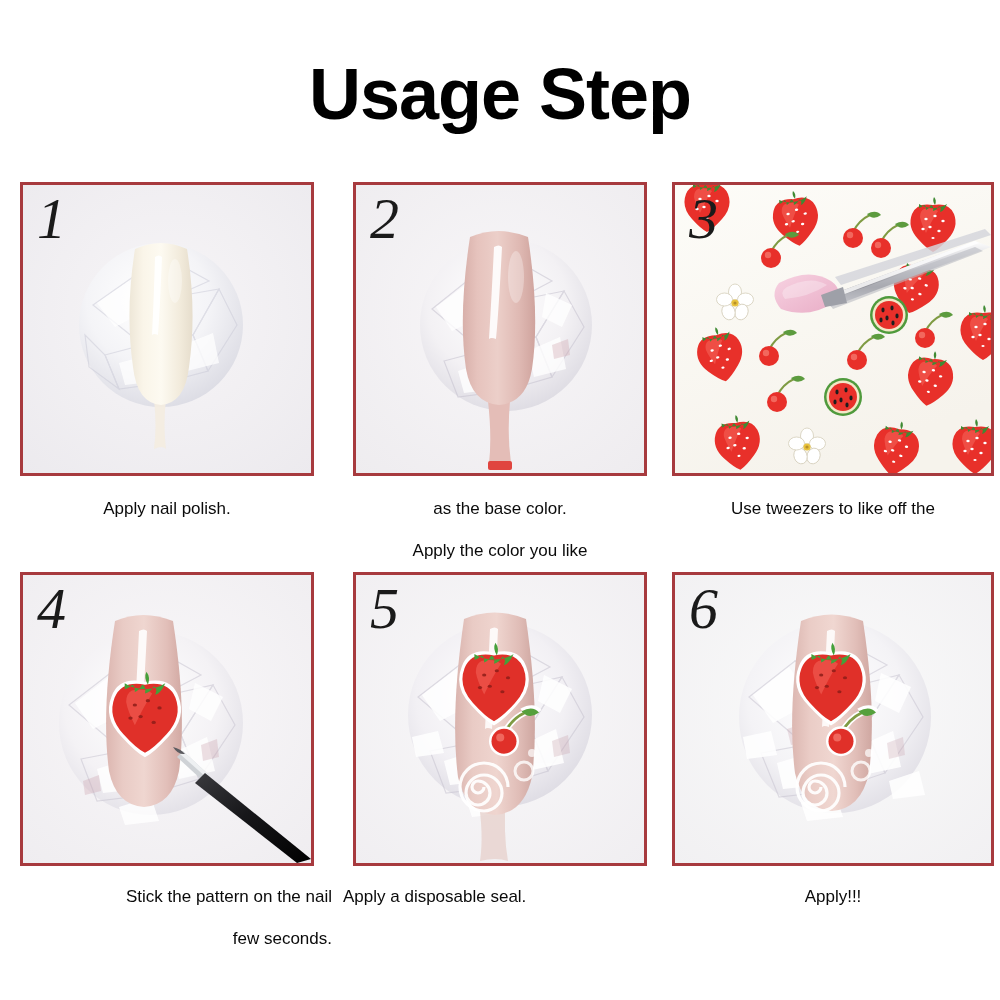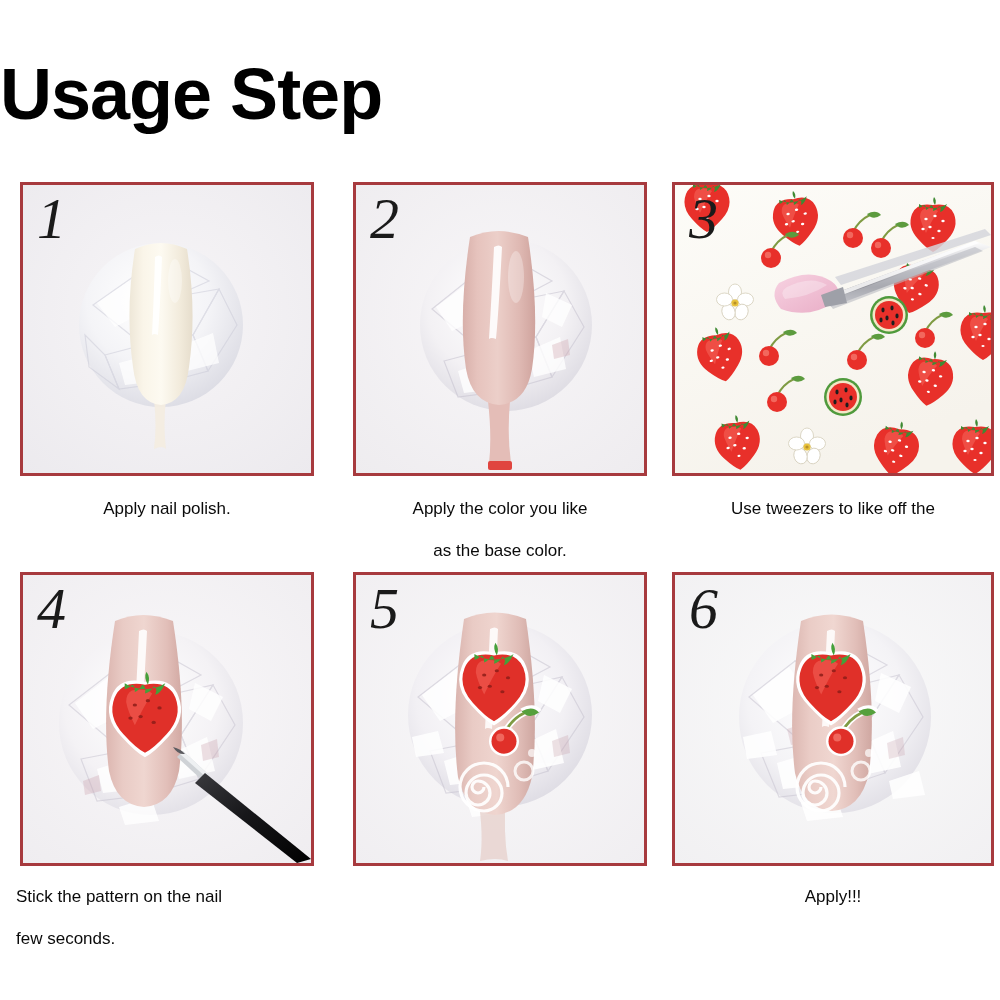--- a/index.html
+++ b/index.html
@@ -11,21 +11,21 @@
     width: 1000px;
     height: 1000px;
     overflow: hidden;
     font-family: "Liberation Sans", sans-serif;
     color: #111;
     position: relative;
   }
 
   
   .page-title {
-    text-align: left;
+    text-align: center;
     font-family: "Liberation Sans", sans-serif;
     font-weight: bold;
     font-size: 72px;
     line-height: 1;
     letter-spacing: -1px;
     color: #000;
     padding-top: 58px;
     margin: 0;
   }
 
@@ -89,21 +89,21 @@
     text-align: center;
     font-family: "Liberation Sans", sans-serif;
     font-size: 17px;
     line-height: 42px;
     color: #0a0a0a;
     width: 330px;
   }
   .caption .cl { display: block; white-space: nowrap; }
 
   .cell-4 .caption { text-align: center; }
-  .cell-4 .caption .cl { text-align: left; padding-left: 14px; }
+  .cell-4 .caption .cl { text-align: right; padding-left: 14px; }
   .cell-5 .caption .cl { text-align: left; padding-left: 8px; }
 
   .row2 .caption { margin-top: 10px; }
 </style>
 </head>
 <body>
 
 <h1 class="page-title">Usage Step</h1>
 
 <div class="steps-grid">
@@ -205,22 +205,22 @@
         <path d="M132 216 q4 36 1 62 q12 -3 22 0 q-4 -28 -1 -62 z" fill="#e4bdb7"></path>
         <rect x="132" y="276" width="24" height="9" rx="2" fill="#e0453f"></rect>
 
         <path d="M114 52 q28 -12 58 0 q12 78 4 132 q-6 34 -33 36 q-27 -2 -33 -36 q-8 -54 4 -132 z" fill="url(#nail2)"></path>
         <path d="M138 62 q5 -3 8 0 q-3 60 -6 92 q-5 -2 -7 0 q3 -50 5 -92 z" fill="#ffffff" opacity="0.9"></path>
         <ellipse cx="160" cy="92" rx="8" ry="26" fill="#ffffff" opacity="0.3"></ellipse>
       </svg>
       <div class="panel-number">2</div>
     </div>
     <div class="caption">
+      <span class="cl">as the base color.</span>
       <span class="cl">Apply the color you like</span>
-      <span class="cl">as the base color.</span>
     </div>
   </div>
 
   <div class="step-cell cell-3">
     <div class="panel-frame wide">
       <svg class="panel-svg" viewBox="0 0 316 288" preserveAspectRatio="none">
         <defs>
           <linearGradient id="sheet3" x1="0" y1="0" x2="0.4" y2="1">
             <stop offset="0%" stop-color="#fdfcf8"></stop>
             <stop offset="100%" stop-color="#f6f3ec"></stop>
@@ -490,20 +490,23 @@
         </g>
 
         <g fill="none" stroke="#ffffff" stroke-width="3.2" opacity="0.92">
           <path d="M128 212 a6 6 0 1 1 -6 -6 a12 12 0 1 1 -12 12 a18 18 0 1 1 18 18 a24 24 0 1 1 24 -24"></path>
         </g>
         <circle cx="168" cy="196" r="9" fill="none" stroke="#ffffff" stroke-width="3" opacity="0.8"></circle>
         <circle cx="176" cy="178" r="4" fill="#ffffff" opacity="0.7"></circle>
       </svg>
       <div class="panel-number">5</div>
     </div>
+    <div class="caption">
+      <span class="cl">Apply a disposable seal.</span>
+    </div>
   </div>
 
   <div class="step-cell cell-6 row2">
     <div class="panel-frame wide">
       <svg class="panel-svg" viewBox="0 0 316 288" preserveAspectRatio="none">
         <defs>
           <radialGradient id="g6bg" cx="50%" cy="45%" r="75%">
             <stop offset="0%" stop-color="#fafafa"></stop>
             <stop offset="100%" stop-color="#f1f0f2"></stop>
           </radialGradient>

